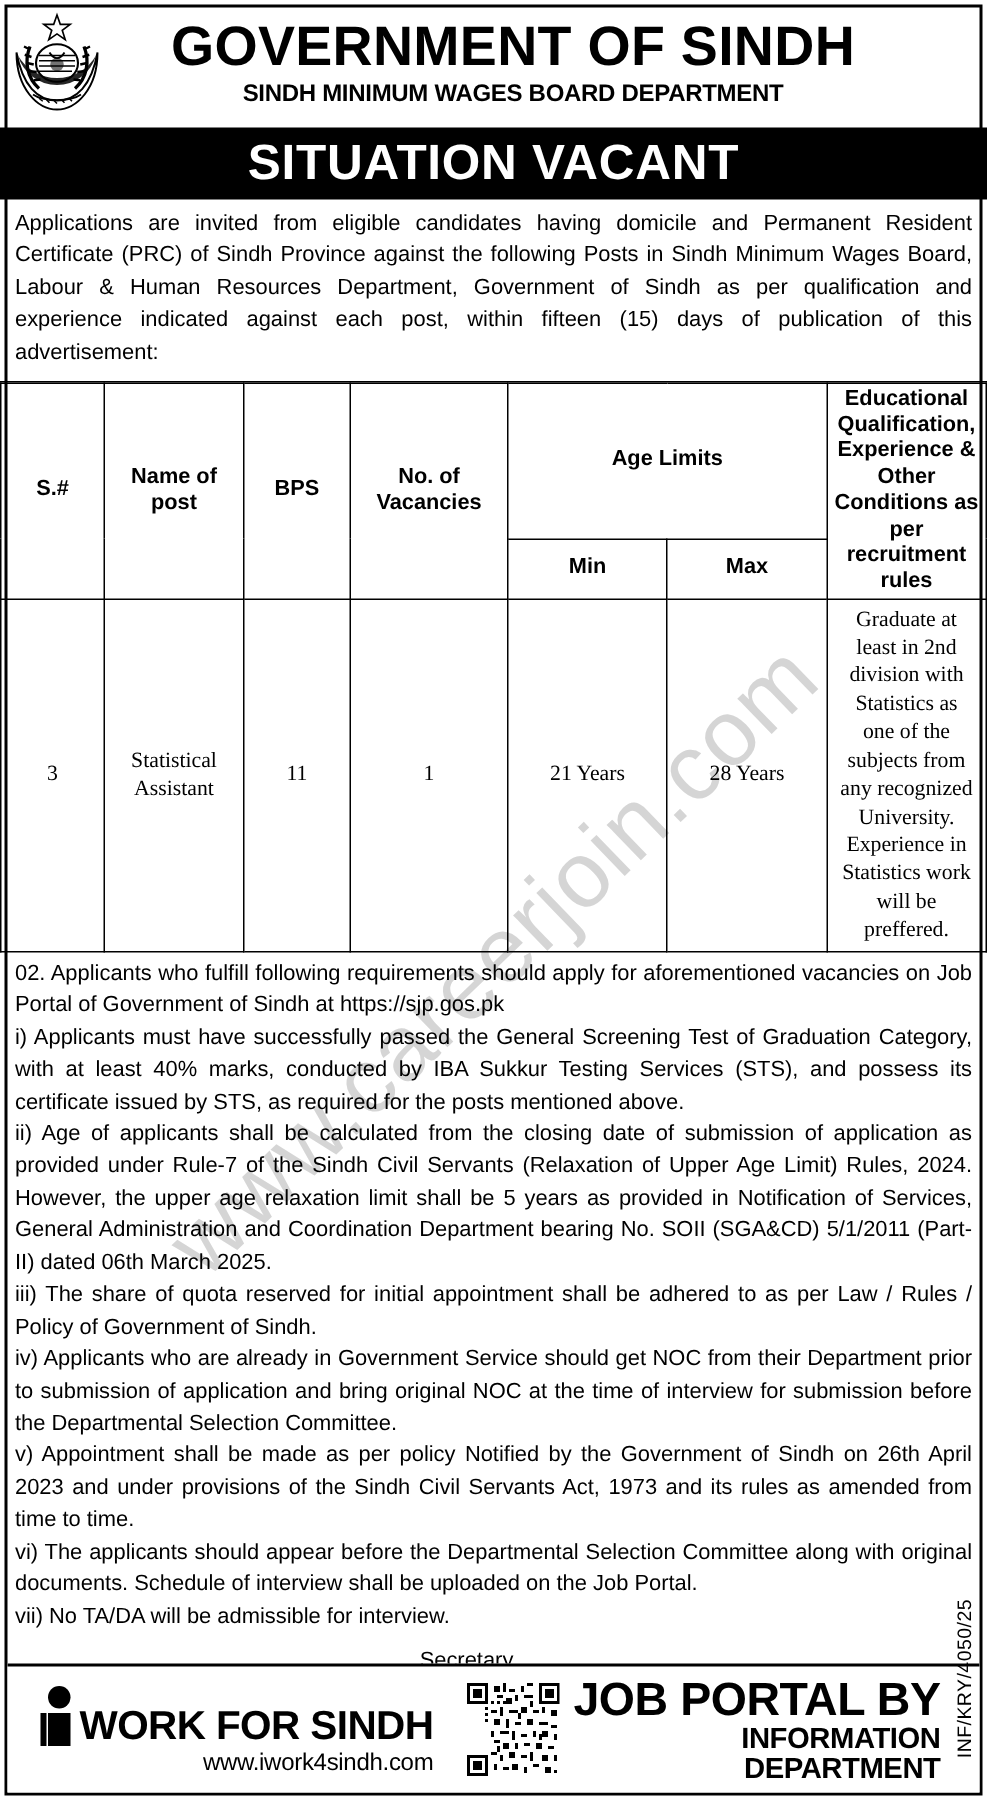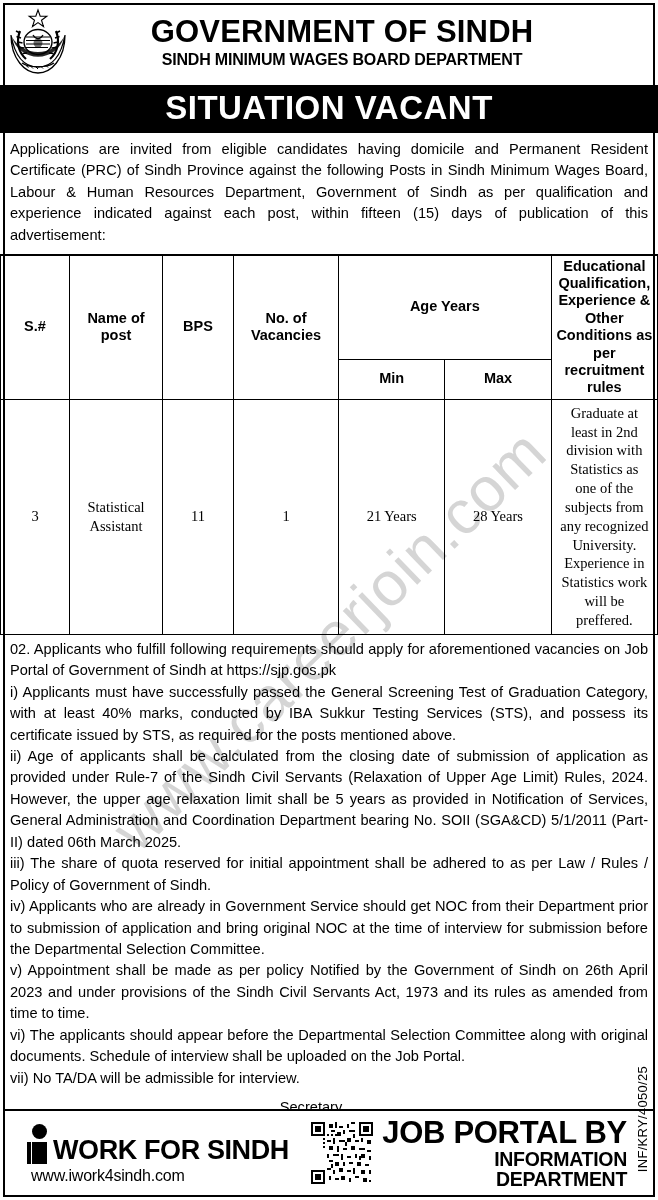--- a/index.html
+++ b/index.html
@@ -70,21 +70,21 @@
     display: flex;
     align-items: center;
     justify-content: center;
   }
   .header-titles {
     flex: 1 1 auto;
     text-align: center;
     padding-right: 50px;
   }
   .org-title {
-    font-size: 31px;
+    font-size: 37px;
     font-weight: bold;
     letter-spacing: 0.2px;
     line-height: 1.05;
   }
   .dept-title {
     font-size: 16px;
     font-weight: bold;
     letter-spacing: -0.2px;
     line-height: 1.2;
     margin-top: 2px;
@@ -236,21 +236,21 @@
     height: 22px;
     background: #000;
   }
   .iwork-text {
     font-size: 27px;
     font-weight: bold;
     letter-spacing: -0.4px;
     line-height: 0.95;
   }
   .iwork-url {
-    text-align: left;
+    text-align: right;
     font-size: 16px;
     margin-top: 3px;
     letter-spacing: -0.2px;
   }
   .qr {
     flex: 0 0 auto;
     margin-left: 22px;
     width: 62px;
     height: 62px;
   }
@@ -317,21 +317,21 @@
 
     <div class="intro">Applications are invited from eligible candidates having domicile and Permanent Resident Certificate (PRC) of Sindh Province against the following Posts in Sindh Minimum Wages Board, Labour &amp; Human Resources Department, Government of Sindh as per qualification and experience indicated against each post, within fifteen (15) days of publication of this advertisement:</div>
 
     <table class="vac">
       <thead>
         <tr class="head-row-1">
           <th class="th-snum" rowspan="2">S.#</th>
           <th class="th-name" rowspan="2">Name of post</th>
           <th class="th-bps" rowspan="2">BPS</th>
           <th class="th-vac" rowspan="2">No. of Vacancies</th>
-          <th colspan="2">Age Years</th>
+          <th colspan="2">Age Limits</th>
           <th class="th-edu edu-cell" rowspan="2">Educational Qualification, Experience &amp; Other Conditions as per recruitment rules</th>
         </tr>
         <tr class="age-sub">
           <th class="th-minmax">Min</th>
           <th class="th-minmax">Max</th>
         </tr>
       </thead>
       <tbody>
         <tr class="body-row">
           <td>3</td>

